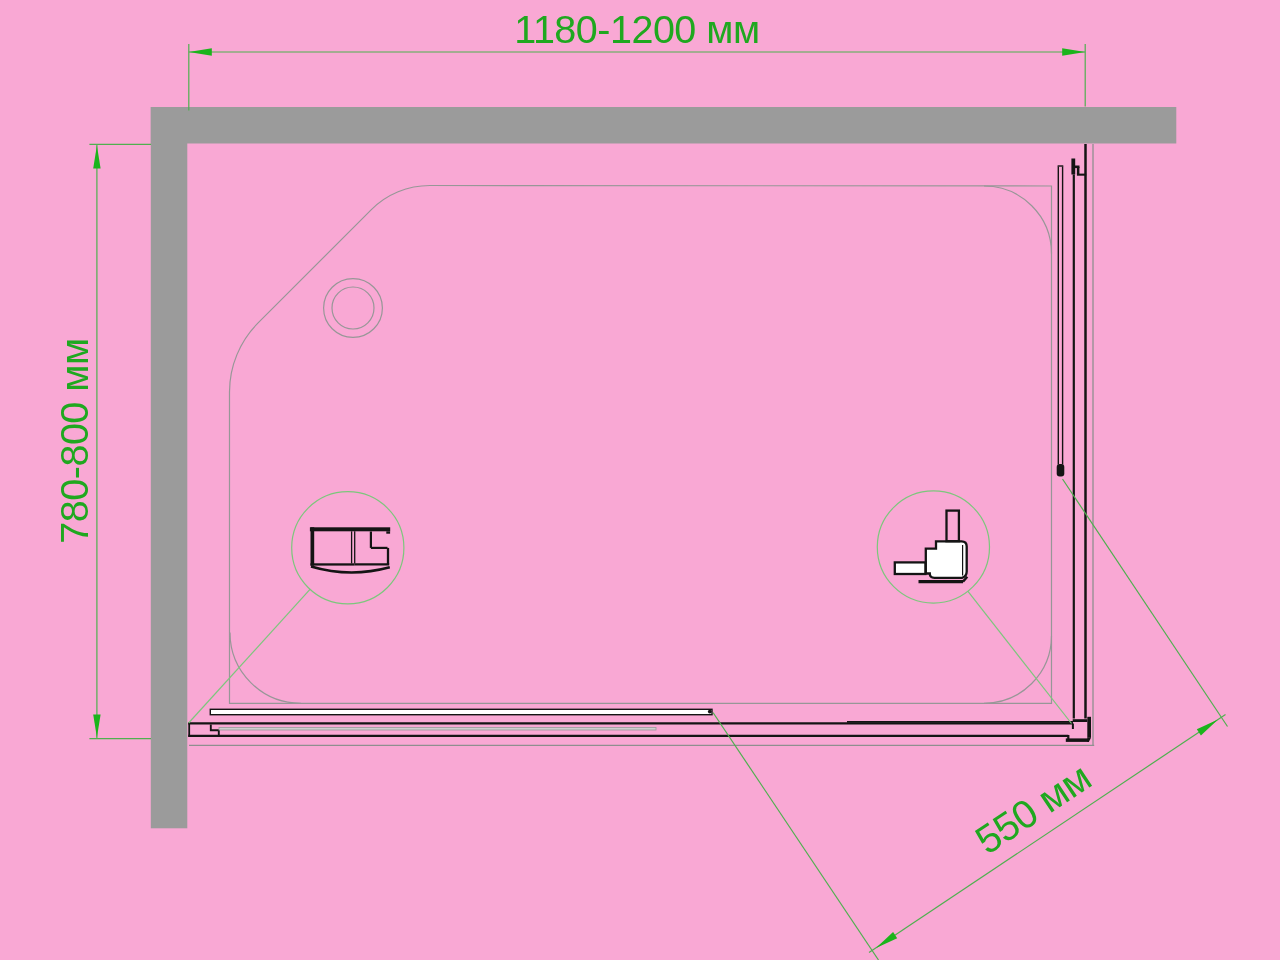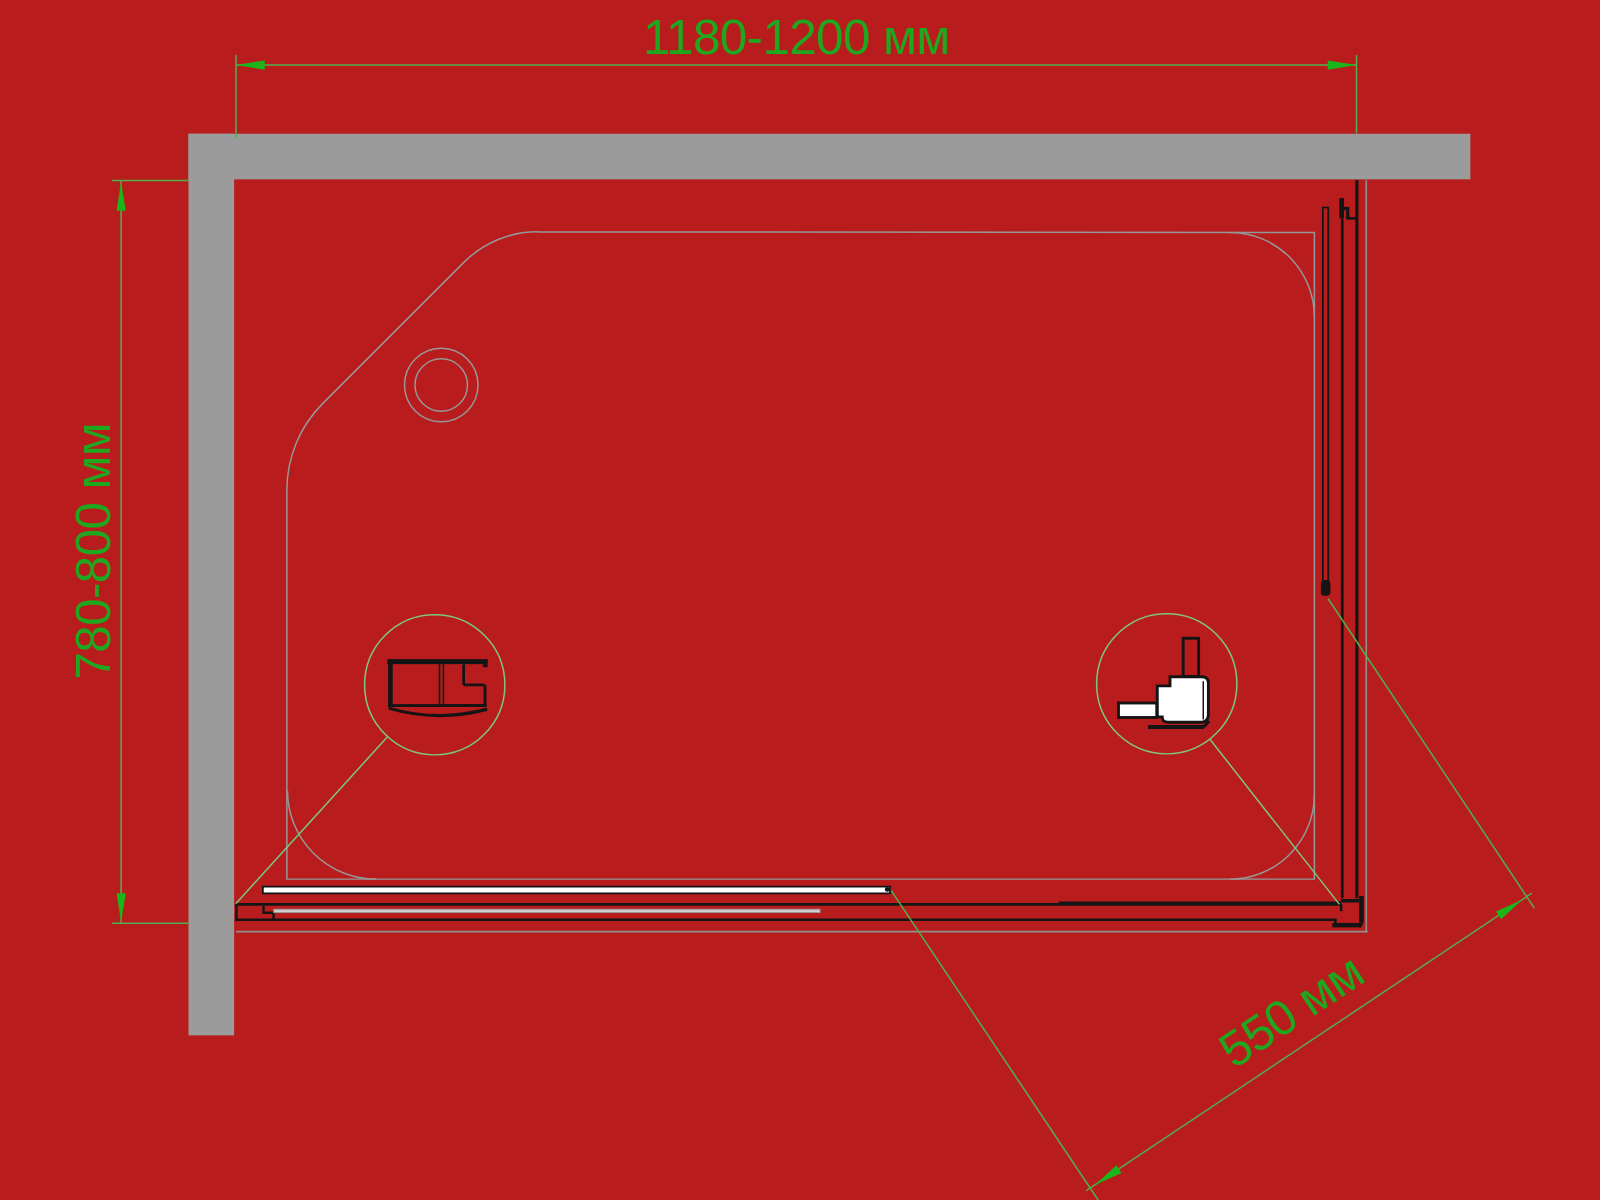--- a/index.html
+++ b/index.html
@@ -1,16 +1,16 @@
 <!DOCTYPE html>
 <html><head>
 <meta charset="utf-8">
 <style>
   html,body{margin:0;padding:0;background:#ffffff;}
-  .stage{position:relative;width:1280px;height:960px;background:#b91c1c;overflow:hidden;}
+  .stage{position:relative;width:1280px;height:960px;background:#f9a8d4;overflow:hidden;}
   svg{position:absolute;left:0;top:0;}
   text{font-family:"Liberation Sans", sans-serif;}
 </style>
 </head>
 <body>
 <div class="stage">
 <svg width="1280" height="960" viewBox="0 0 1280 960">
 
   <rect x="150.8" y="107" width="1025.5" height="36.5" fill="#9b9b9b"></rect>
 

